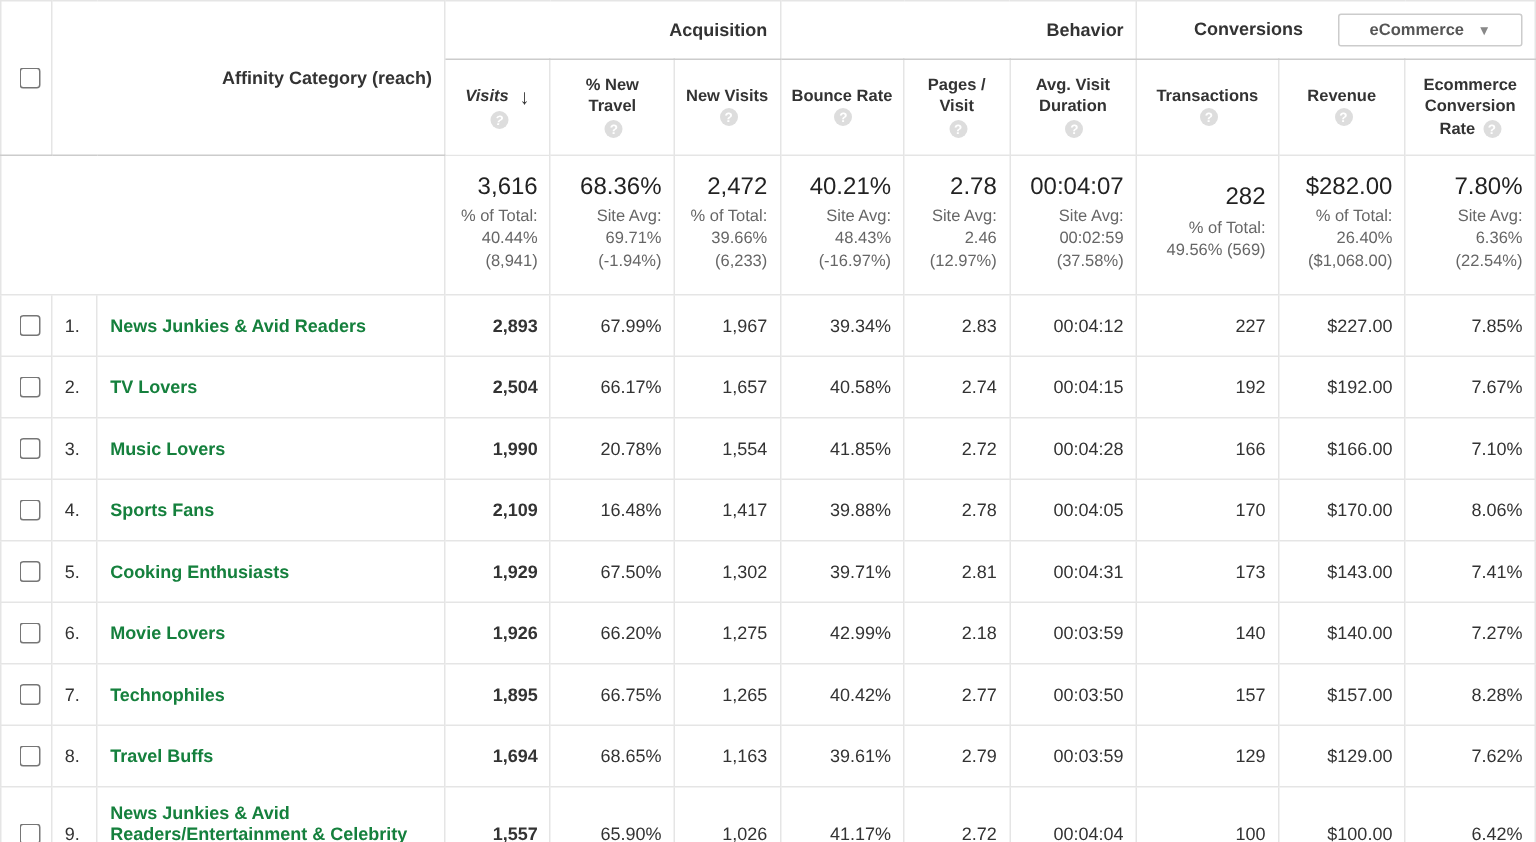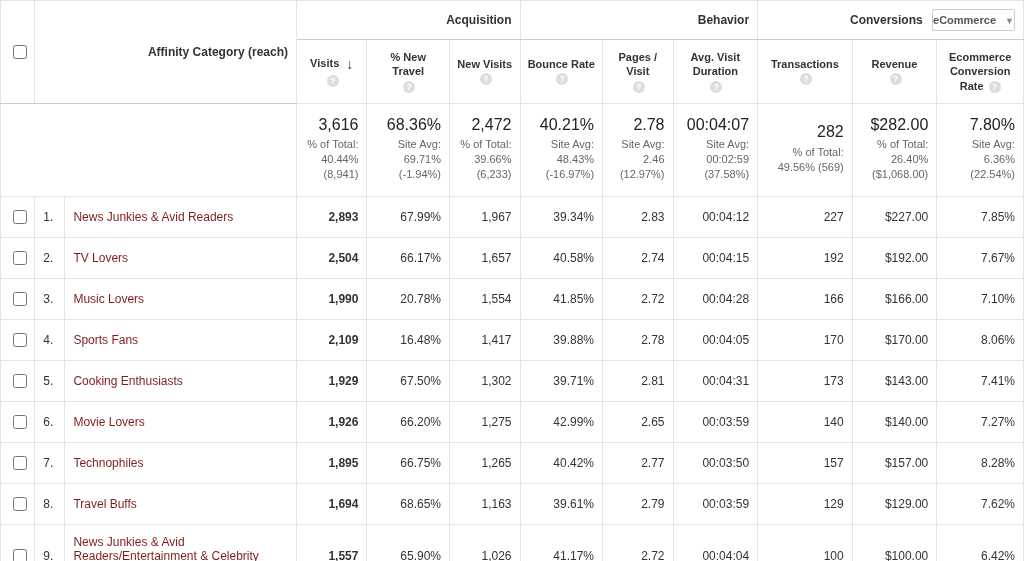--- a/index.html
+++ b/index.html
@@ -31,21 +31,21 @@
   }
   .col-header th {
     background: #fff;
     font-weight: bold;
     font-size: 11px;
     text-align: center;
     line-height: 1.3;
     padding: 10px 6px;
     vertical-align: middle;
   }
-  .col-header th.sortcol { position: relative; }
+  .col-header th.sortcol { position: relative; font-style: italic; }
   .help {
     display: inline-block;
     width: 12px; height: 12px;
     border-radius: 50%;
     background: #ddd;
     color: #fff;
     font-size: 9px;
     line-height: 12px;
     text-align: center;
     margin-left: 2px;
@@ -73,32 +73,32 @@
   }
   .data-row td {
     text-align: right;
     font-size: 12px;
     color: #333;
     padding: 10px 8px;
   }
   .data-row td.cb, .summary-row td.cb { text-align: center; }
   .data-row td.idx { text-align: right; padding-right: 14px; }
   .data-row td.name { text-align: left; }
-  .data-row td.name a { color: #7f1d1d; text-decoration: none; }
+  .data-row td.name a { color: #15803d; text-decoration: none; font-weight: bold; }
   .data-row td.visits { font-weight: bold; padding-left: 12px; }
   input[type=checkbox] {
     width: 14px; height: 14px;
     accent-color: #888;
   }
   .conv-select {
     display: inline-block;
     border: 1px solid #ccc;
     border-radius: 2px;
-    padding: 4px 0;
-    margin-left: 6px;
+    padding: 4px 20px;
+    margin-left: 20px;
     font-size: 11px;
     color: #555;
     background: #fff;
     cursor: pointer;
   }
   .chev {
     display: inline-block;
     margin-left: 6px;
     font-size: 9px;
     color: #888;
@@ -315,21 +315,21 @@
         <td>7.41%</td>
       </tr>
       <tr class="data-row">
         <td class="cb"><input type="checkbox" style=""></td>
         <td class="idx">6.</td>
         <td class="name"><a href="#">Movie Lovers</a></td>
         <td class="visits">1,926</td>
         <td>66.20%</td>
         <td>1,275</td>
         <td>42.99%</td>
-        <td>2.65</td>
+        <td>2.18</td>
         <td>00:03:59</td>
         <td>140</td>
         <td>$140.00</td>
         <td>7.27%</td>
       </tr>
       <tr class="data-row">
         <td class="cb"><input type="checkbox" style=""></td>
         <td class="idx">7.</td>
         <td class="name"><a href="#">Technophiles</a></td>
         <td class="visits">1,895</td>

